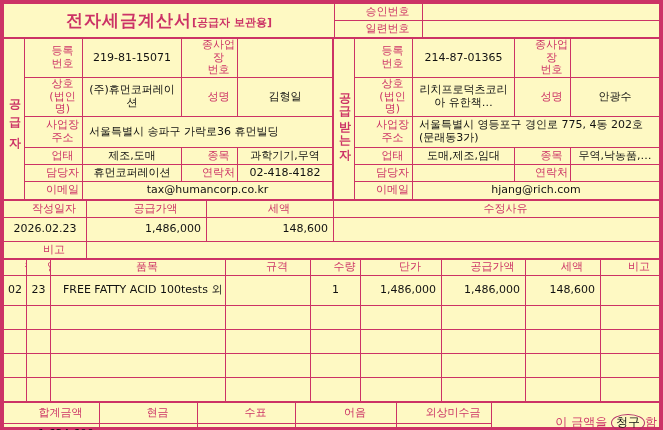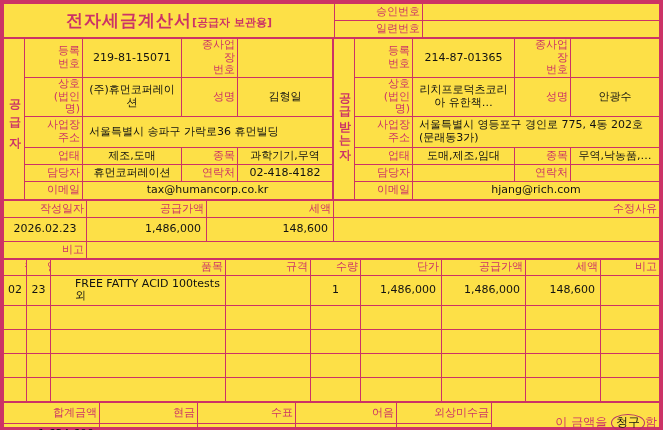--- a/index.html
+++ b/index.html
@@ -5,31 +5,31 @@
   :root{ --accent:#cc3366; --ink:#111111; }
   *{ box-sizing:border-box; margin:0; padding:0; }
   body{
     background:#ffffff;
     font-family:"DejaVu Sans","Liberation Sans",sans-serif;
     width:663px; height:430px; overflow:hidden;
   }
   .doc{
     width:663px; height:430px;
     border:3px solid var(--accent);
-    background:#fde047;
+    background:#fef9c3;
     display:flex; flex-direction:column;
   }
   table{ border-collapse:collapse; table-layout:fixed; width:100%; }
   td{
     border:1px solid var(--accent);
     font-size:11px; line-height:1.15;
     overflow:hidden; padding:0 2px;
     vertical-align:middle;
   }
-  .lbl{ color:var(--accent); text-align:right; white-space:pre-line;padding-left:20px; }
+  .lbl{ color:var(--accent); text-align:center; white-space:pre-line;padding-left:20px; }
   .val{ color:var(--ink); text-align:center; }
   .num{ color:var(--ink); text-align:right; padding-right:5px;margin-left:9px; }
   .title-cell{ text-align:center; vertical-align:middle; }
   .title-main{ color:var(--accent); font-weight:bold; font-size:17px; letter-spacing:1px; }
   .title-sub{ color:var(--accent); font-size:11px; font-weight:bold; }
   .vlabel{
     color:var(--accent); font-weight:bold; font-size:12px;
     text-align:center; vertical-align:middle;
     writing-mode:vertical-rl; text-orientation:upright;
     letter-spacing:7px; padding:4px 0;
@@ -48,21 +48,21 @@
   .h34 td{ height:34px; }
   .footer-cell{ text-align:right; color:var(--accent); font-size:12px; }
   .claim{
     color:var(--ink);
     border:1px solid #b5316b;
     border-radius:50%;
     padding:1px 4px;
     display:inline-block;
   }
   .claim-suffix, .claim-prefix{ color:var(--accent); }
-  .item-name{ text-align:left; padding-left:24px; color:var(--ink); }
+  .item-name{ text-align:left; padding-left:12px; color:var(--ink); }
   .addr{ text-align:left; padding-left:6px; color:var(--ink); }
 </style>
 </head>
 <body>
 
 <div class="doc">
 
   <table>
     <tbody>
         <tr class="h17">

